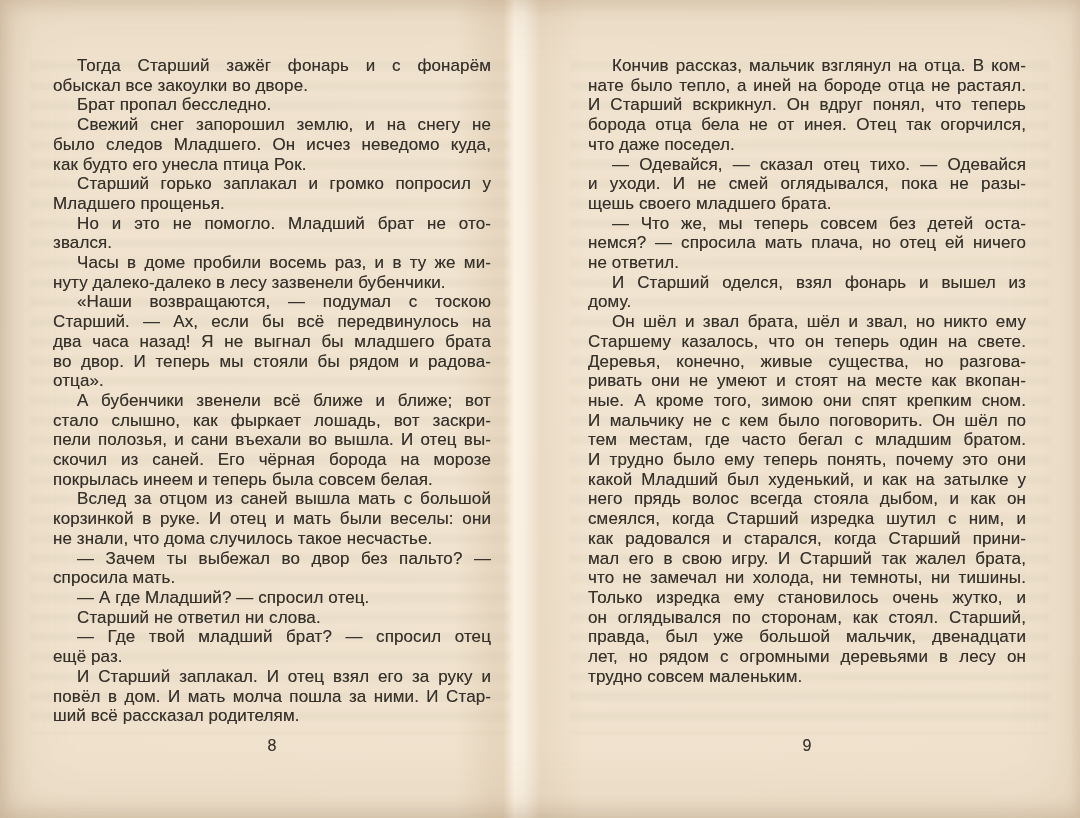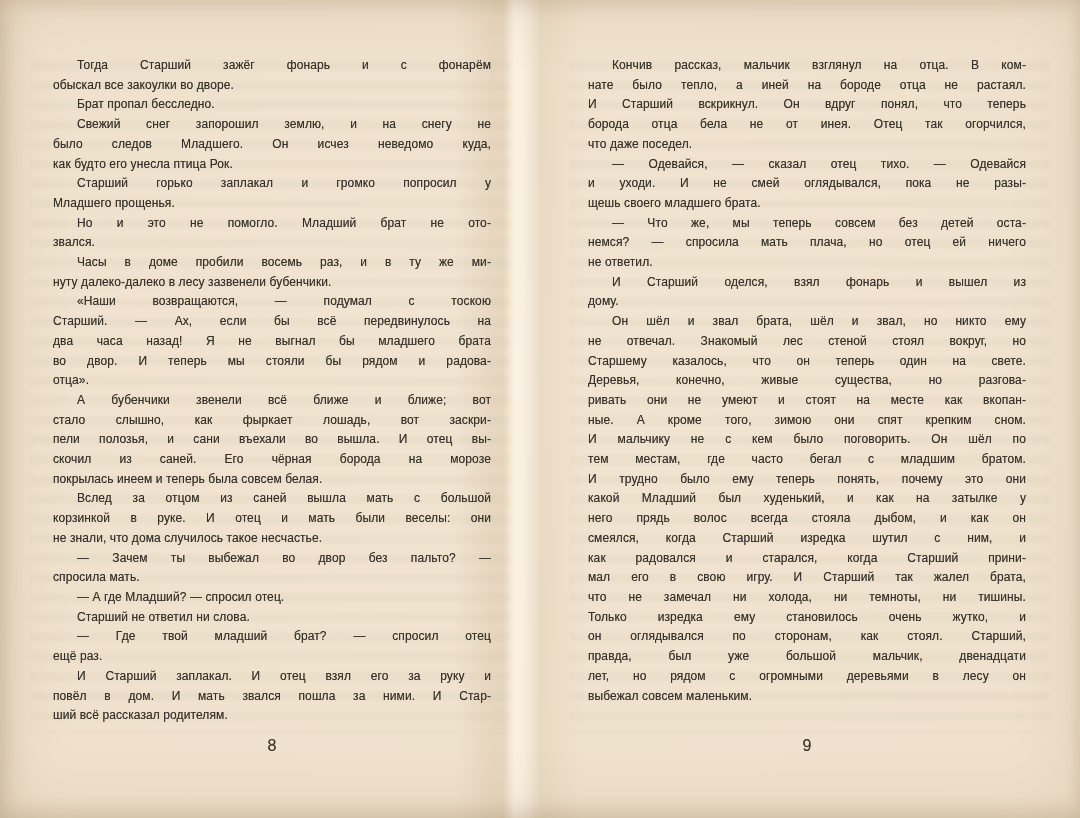--- a/index.html
+++ b/index.html
@@ -69,21 +69,21 @@
       rgba(158, 160, 128, 0.055) 14px,
       rgba(158, 160, 128, 0.00) 18px,
       rgba(158, 160, 128, 0.00) 19.7px);
     filter: blur(1px);
     pointer-events: none;
   }
   .textblock {
     position: absolute;
     top: 56px;
     width: 438px;
-    font-size: 12px;
+    font-size: 17px;
     line-height: 19.7px;
     color: #35302a;
     text-shadow: 0 0 0.5px rgba(53, 48, 40, 0.55);
     letter-spacing: 0.1px;
   }
   .page-left  .textblock { left: 53px; }
   .page-right .textblock { left: 48px; }
   .para { margin: 0; }
   .line {
     text-align: justify;
@@ -166,21 +166,21 @@
         </div>
         <div class="para">
           <div class="line first last">Старший не ответил ни слова.</div>
         </div>
         <div class="para">
           <div class="line first">— Где твой младший брат? — спросил отец</div>
           <div class="line last">ещё раз.</div>
         </div>
         <div class="para">
           <div class="line first">И Старший заплакал. И отец взял его за руку и</div>
-          <div class="line">повёл в дом. И мать звался пошла за ними. И Стар-</div>
+          <div class="line">повёл в дом. И мать молча пошла за ними. И Стар-</div>
           <div class="line last">ший всё рассказал родителям.</div>
         </div>
       </div>
     <div class="pagenum">8</div>
   </div>
 
   <div class="page page-right">
     <div class="textblock">
         <div class="para">
           <div class="line first">Кончив рассказ, мальчик взглянул на отца. В ком-</div>
@@ -198,38 +198,37 @@
           <div class="line first">— Что же, мы теперь совсем без детей оста-</div>
           <div class="line">немся? — спросила мать плача, но отец ей ничего</div>
           <div class="line last">не ответил.</div>
         </div>
         <div class="para">
           <div class="line first">И Старший оделся, взял фонарь и вышел из</div>
           <div class="line last">дому.</div>
         </div>
         <div class="para">
           <div class="line first">Он шёл и звал брата, шёл и звал, но никто ему</div>
-          <div class="line">не отвечал. Знакомый лес стеной стоял вокруг, но</div>
           <div class="line">Старшему казалось, что он теперь один на свете.</div>
           <div class="line">Деревья, конечно, живые существа, но разгова-</div>
           <div class="line">ривать они не умеют и стоят на месте как вкопан-</div>
           <div class="line">ные. А кроме того, зимою они спят крепким сном.</div>
           <div class="line">И мальчику не с кем было поговорить. Он шёл по</div>
           <div class="line">тем местам, где часто бегал с младшим братом.</div>
           <div class="line">И трудно было ему теперь понять, почему это они</div>
           <div class="line">какой Младший был худенький, и как на затылке у</div>
           <div class="line">него прядь волос всегда стояла дыбом, и как он</div>
           <div class="line">смеялся, когда Старший изредка шутил с ним, и</div>
           <div class="line">как радовался и старался, когда Старший прини-</div>
           <div class="line">мал его в свою игру. И Старший так жалел брата,</div>
           <div class="line">что не замечал ни холода, ни темноты, ни тишины.</div>
           <div class="line">Только изредка ему становилось очень жутко, и</div>
           <div class="line">он оглядывался по сторонам, как стоял. Старший,</div>
           <div class="line">правда, был уже большой мальчик, двенадцати</div>
           <div class="line">лет, но рядом с огромными деревьями в лесу он</div>
-          <div class="line last">выбежал совсем маленьким.</div>
+          <div class="line last">трудно совсем маленьким.</div>
         </div>
       </div>
     <div class="pagenum">9</div>
   </div>
 
   <div class="vignette"></div>
 </div>
 
 </body></html>

